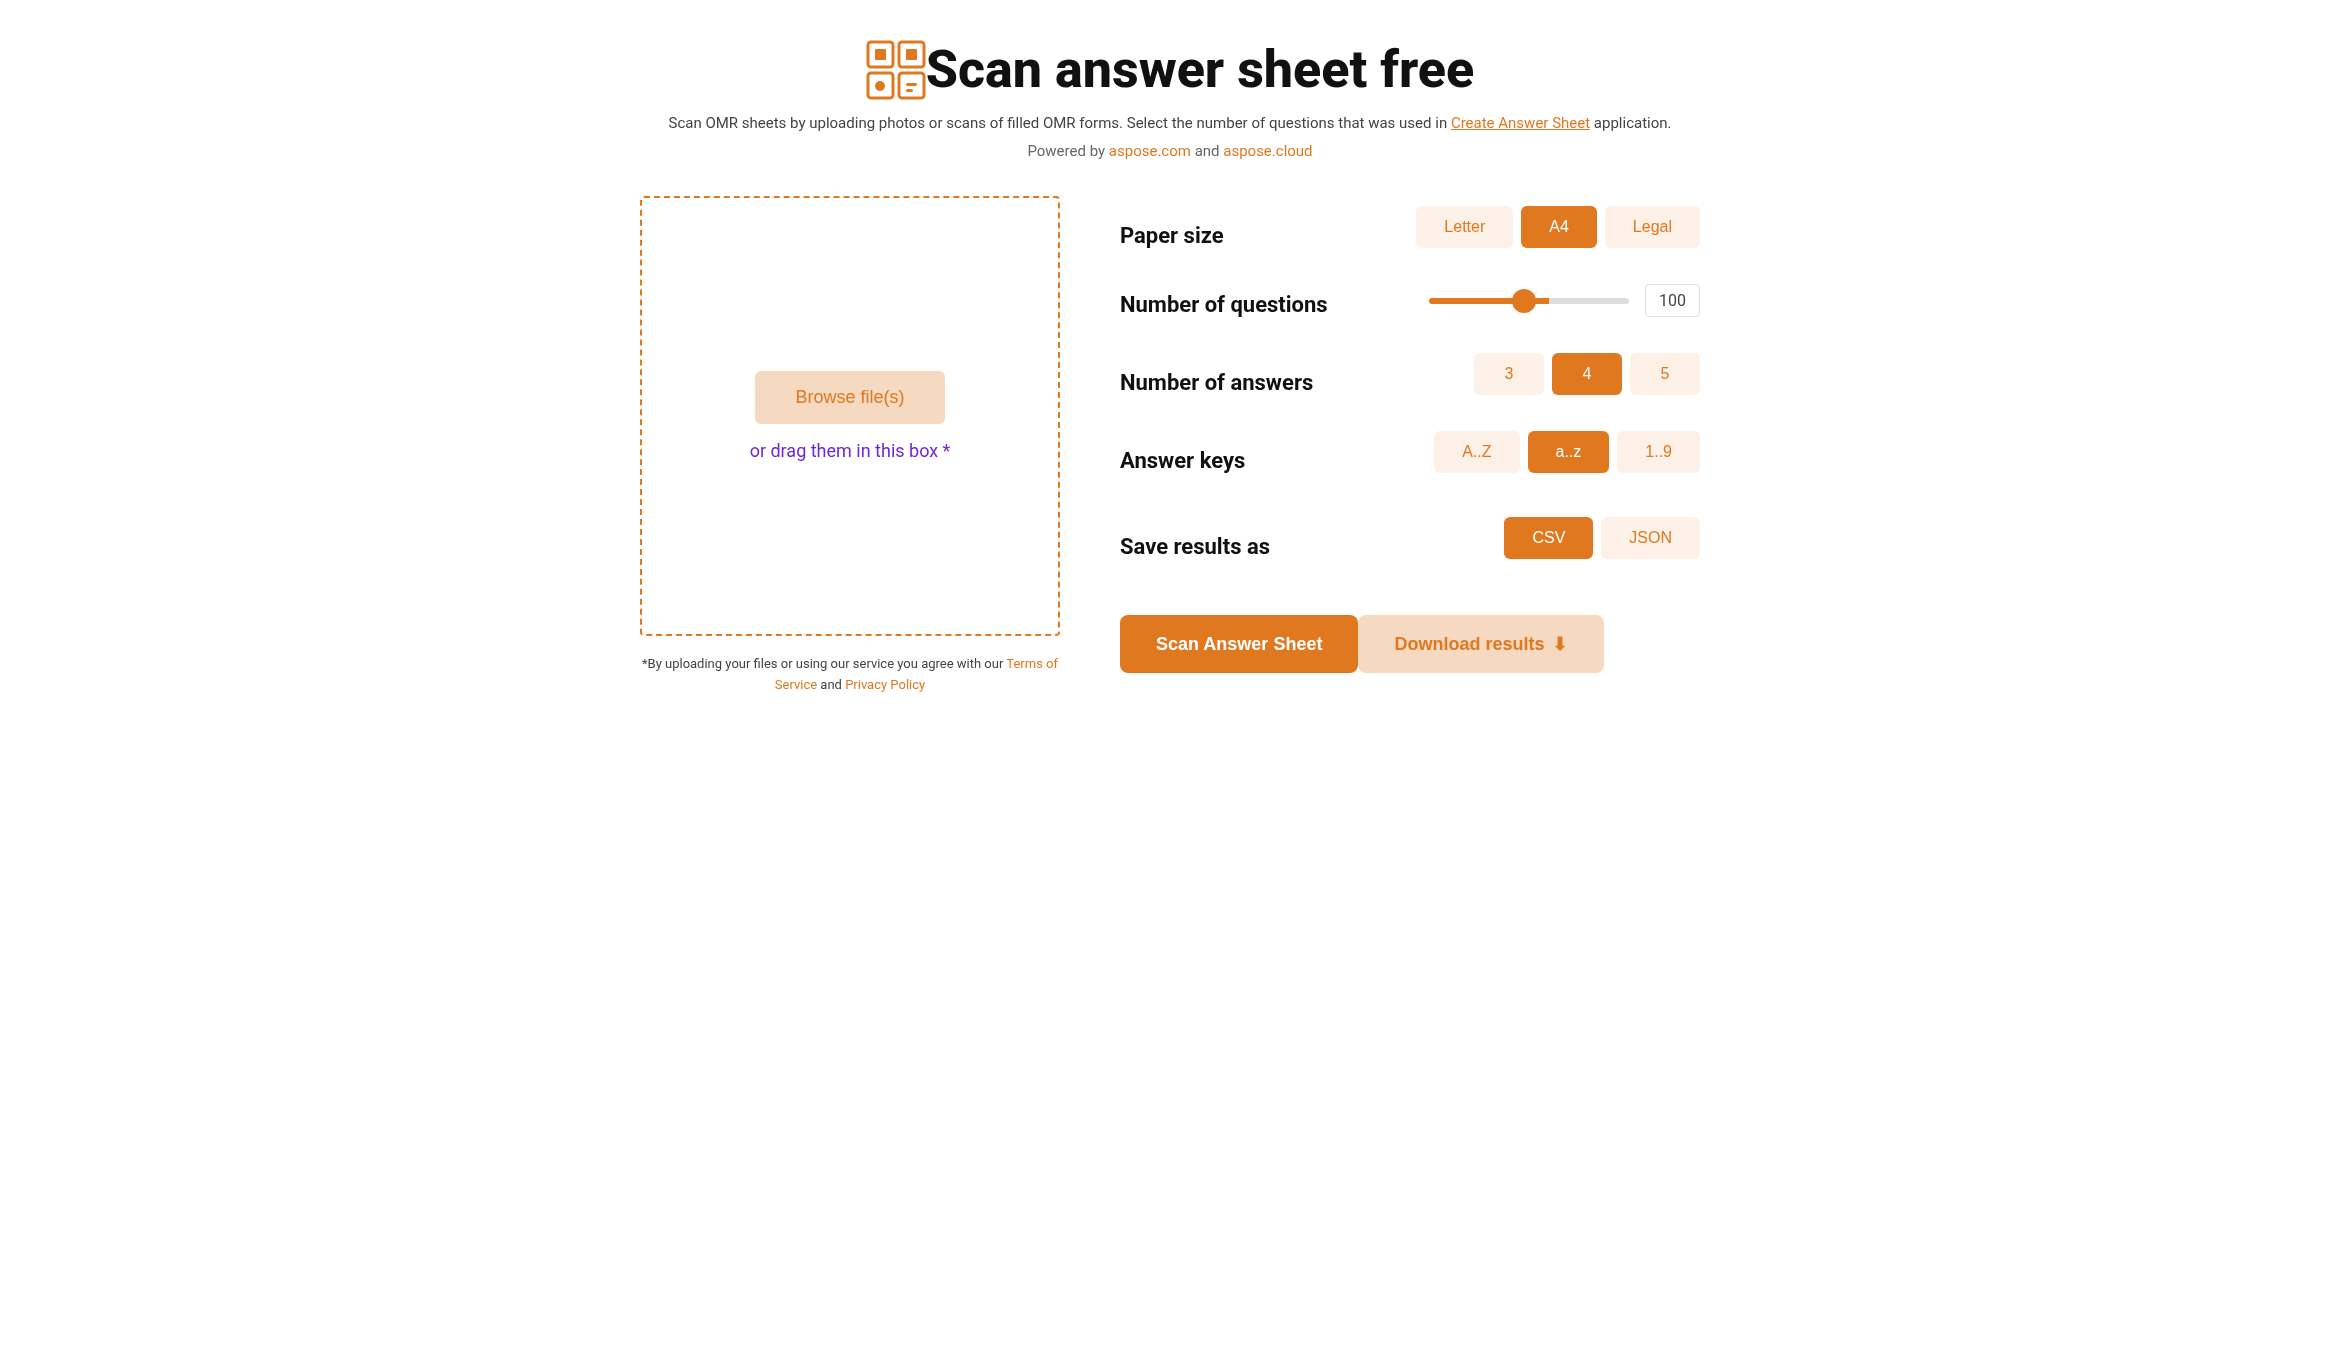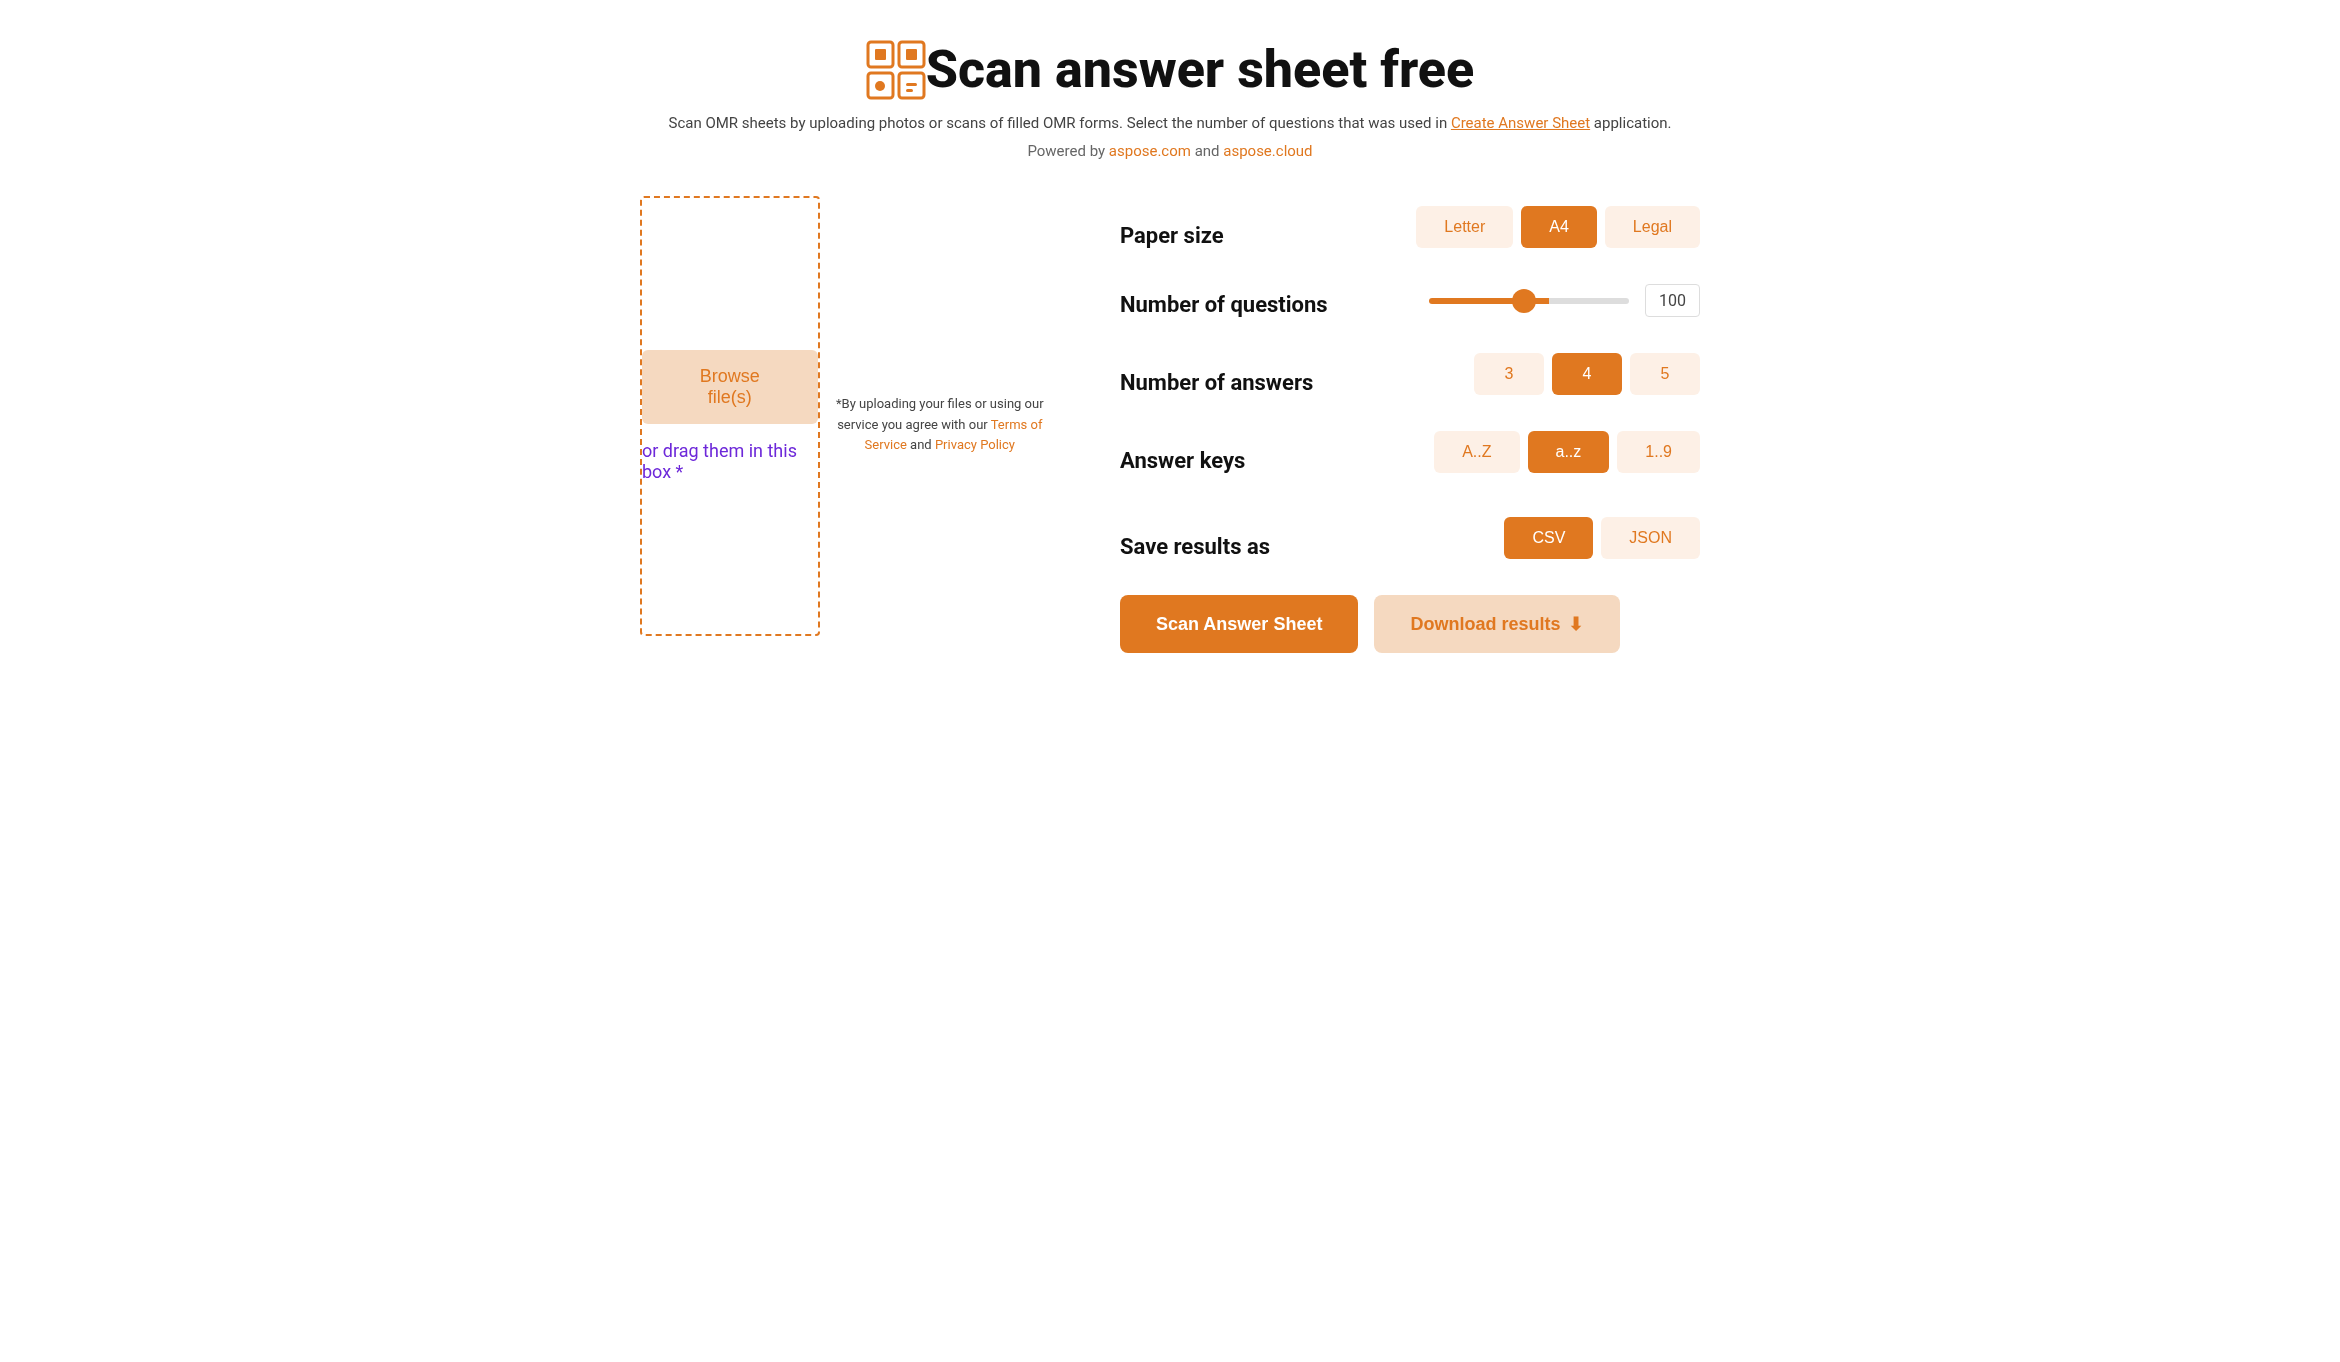--- a/index.html
+++ b/index.html
@@ -62,21 +62,21 @@
       display: flex;
       gap: 60px;
       align-items: flex-start;
       margin-top: 30px;
     }
 
     
     .upload-section {
       flex: 0 0 420px;
       display: flex;
-      flex-direction: row;
+      flex-direction: column;
       align-items: center;
     }
     .upload-dropzone {
       width: 100%;
       height: 440px;
       border: 2px dashed #e07820;
       border-radius: 4px;
       display: flex;
       flex-direction: column;
       align-items: center;
@@ -193,22 +193,21 @@
       border: 1px solid #ddd;
       padding: 6px 12px;
       border-radius: 4px;
       min-width: 55px;
       text-align: center;
     }
 
     
     .action-buttons {
       display: flex;
-      gap: 16px;
-      margin-top: 0;
+      margin-top: 20px;
     }
     .btn-action {
       padding: 18px 36px;
       font-size: 18px;
       font-weight: 600;
       border: none;
       border-radius: 8px;
       cursor: pointer;
       transition: background 0.2s;
     }

